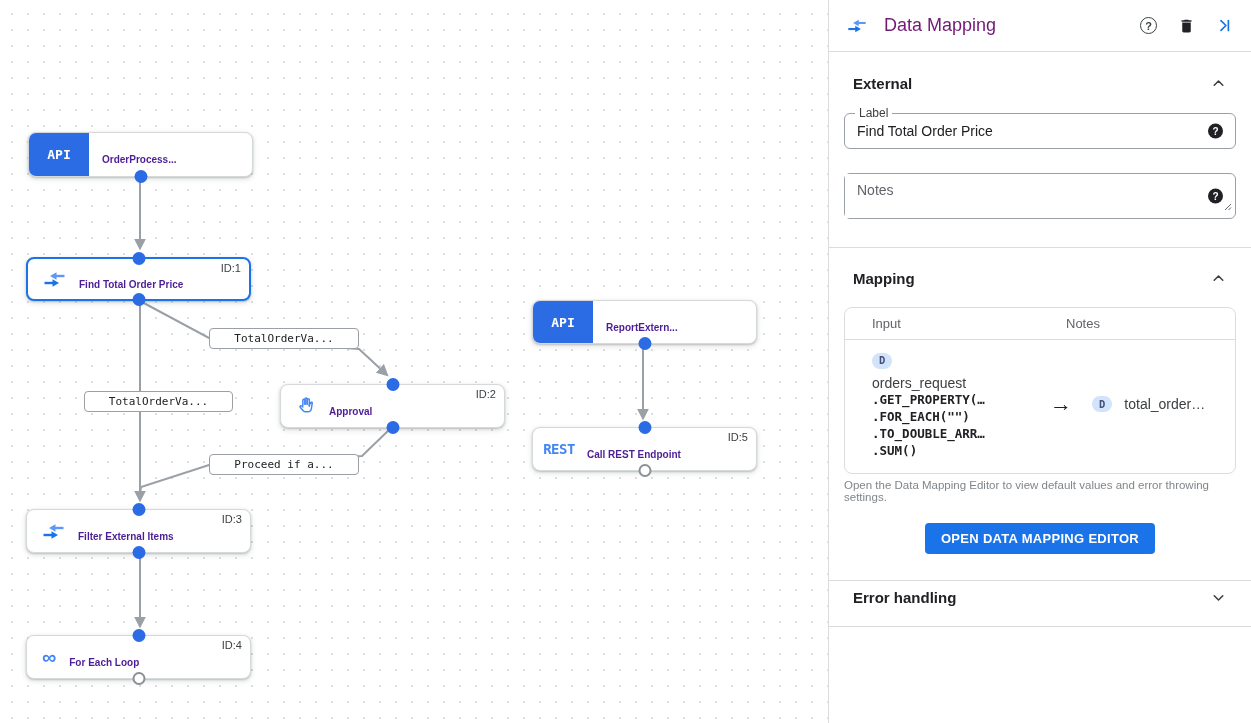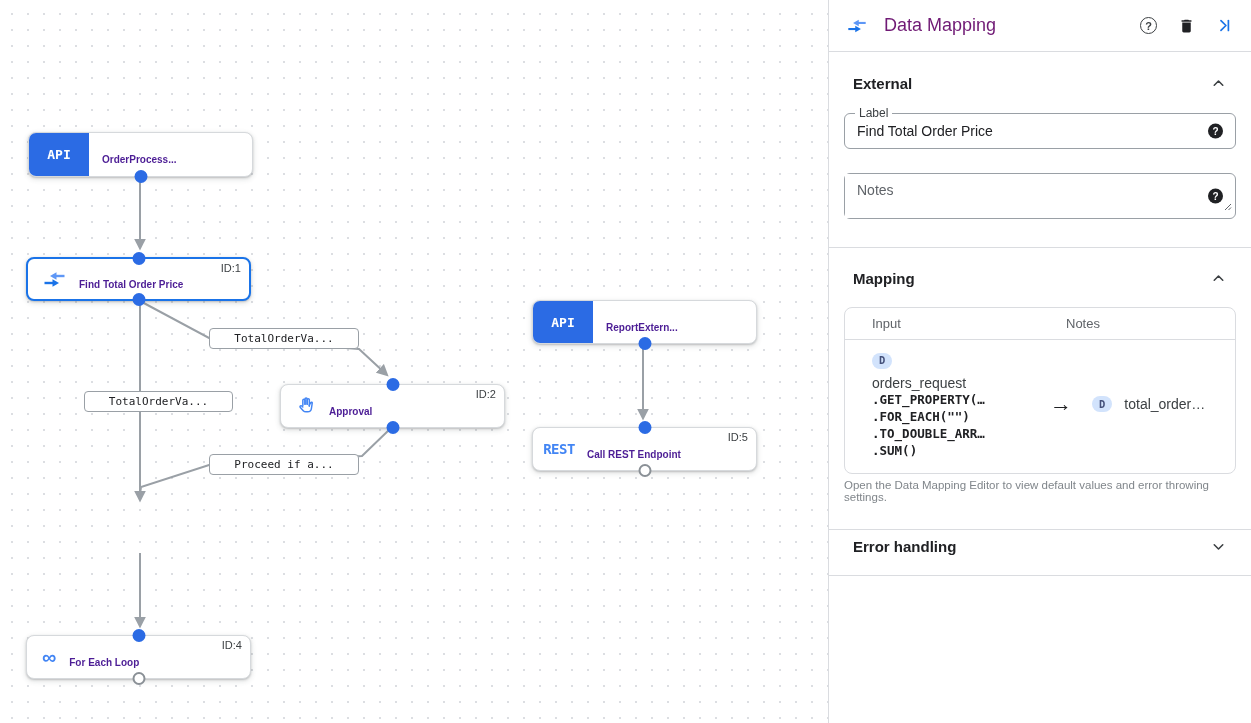--- a/index.html
+++ b/index.html
@@ -178,20 +178,34 @@
   </div>
 
   <div class="flow-node" style="left:532px;top:427px">
     <span class="node-id">ID:5</span>
     <span class="node-badge rest">REST</span>
     <span class="node-label" style="margin-left:2px">Call REST Endpoint</span>
     <span class="port top"></span>
     <span class="port bottom hollow"></span>
   </div>
 
+  <div class="flow-node" style="left:26px;top:509px">
+    <span class="node-id">ID:3</span>
+    <span class="node-icon">
+      <svg width="23" height="17" viewBox="0 0 23 17">
+        <line x1="21.5" y1="5" x2="12" y2="5" stroke="#5e97f6" stroke-width="2.4"></line>
+        <polygon points="13.5,1.2 7,5 13.5,8.8" fill="#5e97f6"></polygon>
+        <line x1="1.5" y1="12" x2="11" y2="12" stroke="#1a73e8" stroke-width="2.4"></line>
+        <polygon points="9.5,8.2 16,12 9.5,15.8" fill="#1a73e8"></polygon>
+      </svg>
+    </span>
+    <span class="node-label">Filter External Items</span>
+    <span class="port top"></span>
+    <span class="port bottom"></span>
+  </div>
 
   <div class="flow-node" style="left:26px;top:635px">
     <span class="node-id">ID:4</span>
     <span class="node-icon">
         <span class="inf-glyph">∞</span>
       </span>
     <span class="node-label">For Each Loop</span>
     <span class="port top"></span>
     <span class="port bottom hollow"></span>
   </div>
@@ -282,20 +296,21 @@
         <div class="col-arrow">→</div>
         <div class="col-output">
           <span class="d-badge">D</span>
           <span>total_order…</span>
         </div>
       </div>
     </div>
 
     <div class="map-caption">Open the Data Mapping Editor to view default values and error throwing settings.</div>
 
+    <button class="open-editor-btn">OPEN DATA MAPPING EDITOR</button>
 
     <div class="divider after-mapping"></div>
   </section>
 
   <section>
     <div class="sec-head collapsible-row">
       <h2 class="sec-title">Error handling</h2>
       <span class="icon-btn">
         <svg width="17" height="17" viewBox="0 0 24 24" fill="none" stroke="#3c4043" stroke-width="2.2" stroke-linecap="round" stroke-linejoin="round">
           <polyline points="6,9.5 12,15.5 18,9.5"></polyline>

